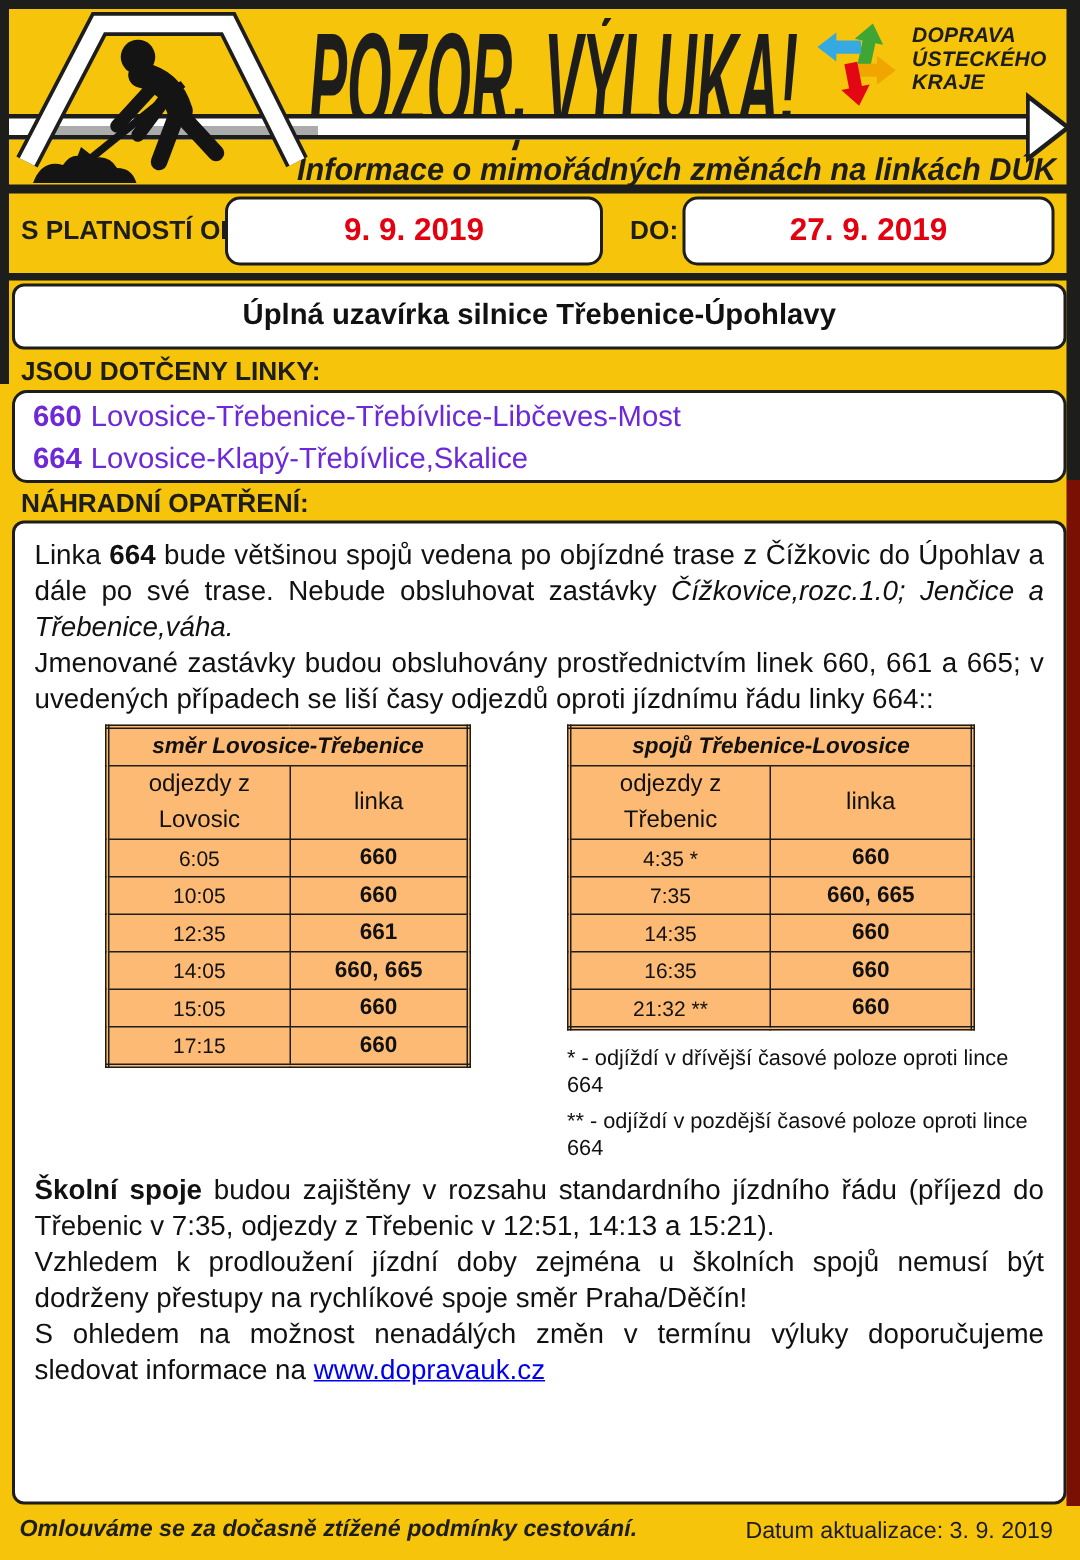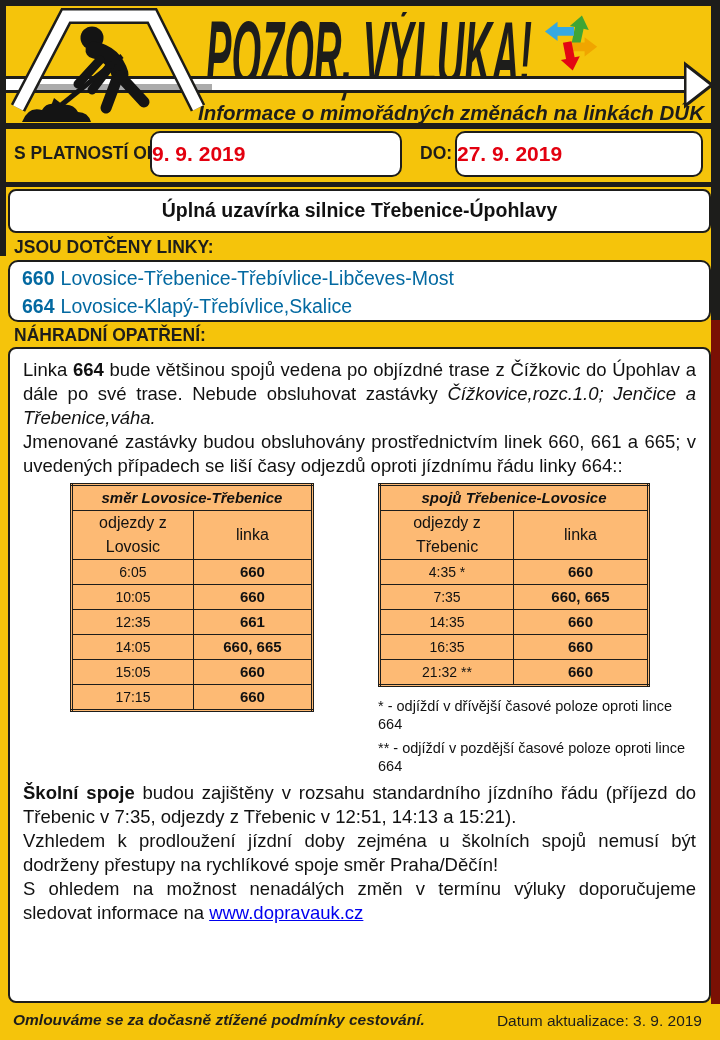--- a/index.html
+++ b/index.html
@@ -35,25 +35,25 @@
   .section-label{position:absolute;font-size:17.5px;font-weight:bold;color:#1d1d1b;}
   #label-platnost{left:14px;top:143px;}
   #label-do{left:420px;top:143px;}
   #label-linky{left:14px;top:237px;}
   #label-opatreni{left:14px;top:325px;}
 
   
   .white-box{position:absolute;background:#fff;border:2.5px solid #1d1d1b;border-radius:10px;box-sizing:border-box;}
   #box-from{left:150px;top:131px;width:252px;height:46px;}
   #box-to{left:455px;top:131px;width:248px;height:46px;}
-  .date-text{text-align:left;line-height:41px;font-size:21px;font-weight:bold;color:#E3000F;}
+  .date-text{text-align:center;line-height:41px;font-size:21px;font-weight:bold;color:#E3000F;}
   #box-title{left:8px;top:189px;width:703px;height:44px;border-radius:8px;}
   .closure-text{text-align:center;line-height:39px;font-size:19.5px;font-weight:bold;color:#111;}
   #box-lines{left:8px;top:260px;width:703px;height:62px;padding:2px 12px;}
-  .line-row{font-size:19.5px;line-height:28px;color:#0369a1;white-space:nowrap;}
+  .line-row{font-size:19.5px;line-height:28px;color:#6d28d9;white-space:nowrap;}
   .line-row b{margin-right:6px;}
 
   
   #box-main{left:8px;top:347px;width:703px;height:656px;border-radius:8px;padding:9px 13px;
     font-size:18.5px;line-height:24px;color:#111;}
   #box-main p{margin:0;text-align:justify;}
   p.gap-above{margin-top:16px;}
   .it{font-style:italic;}
 
   
@@ -124,20 +124,25 @@
   </svg>
 
   <svg id="duk-logo" width="58" height="62" viewBox="0 0 60 62">
     <g>
       <polygon points="0,-4.5 17,-4.5 17,-10 30,0 17,10 17,4.5 0,4.5" fill="#3FA535" transform="translate(33,32) rotate(-78)"></polygon>
       <polygon points="0,-4.5 17,-4.5 17,-10 30,0 17,10 17,4.5 0,4.5" fill="#36A9E1" transform="translate(31,19) rotate(180)"></polygon>
       <polygon points="0,-4.5 17,-4.5 17,-10 30,0 17,10 17,4.5 0,4.5" fill="#F0A500" transform="translate(25,35)"></polygon>
       <polygon points="0,-4.5 17,-4.5 17,-10 30,0 17,10 17,4.5 0,4.5" fill="#E30613" transform="translate(24,30) rotate(79)"></polygon>
     </g>
   </svg>
+  <div id="duk-text">
+    <div>DOPRAVA</div>
+    <div>ÚSTECKÉHO</div>
+    <div>KRAJE</div>
+  </div>
 </div>
 
 <div class="section-label" id="label-platnost">S PLATNOSTÍ OD:</div>
 <div class="white-box" id="box-from">
   <div class="date-text">9. 9. 2019</div>
 </div>
 <div class="section-label" id="label-do">DO:</div>
 <div class="white-box" id="box-to">
   <div class="date-text">27. 9. 2019</div>
 </div>

